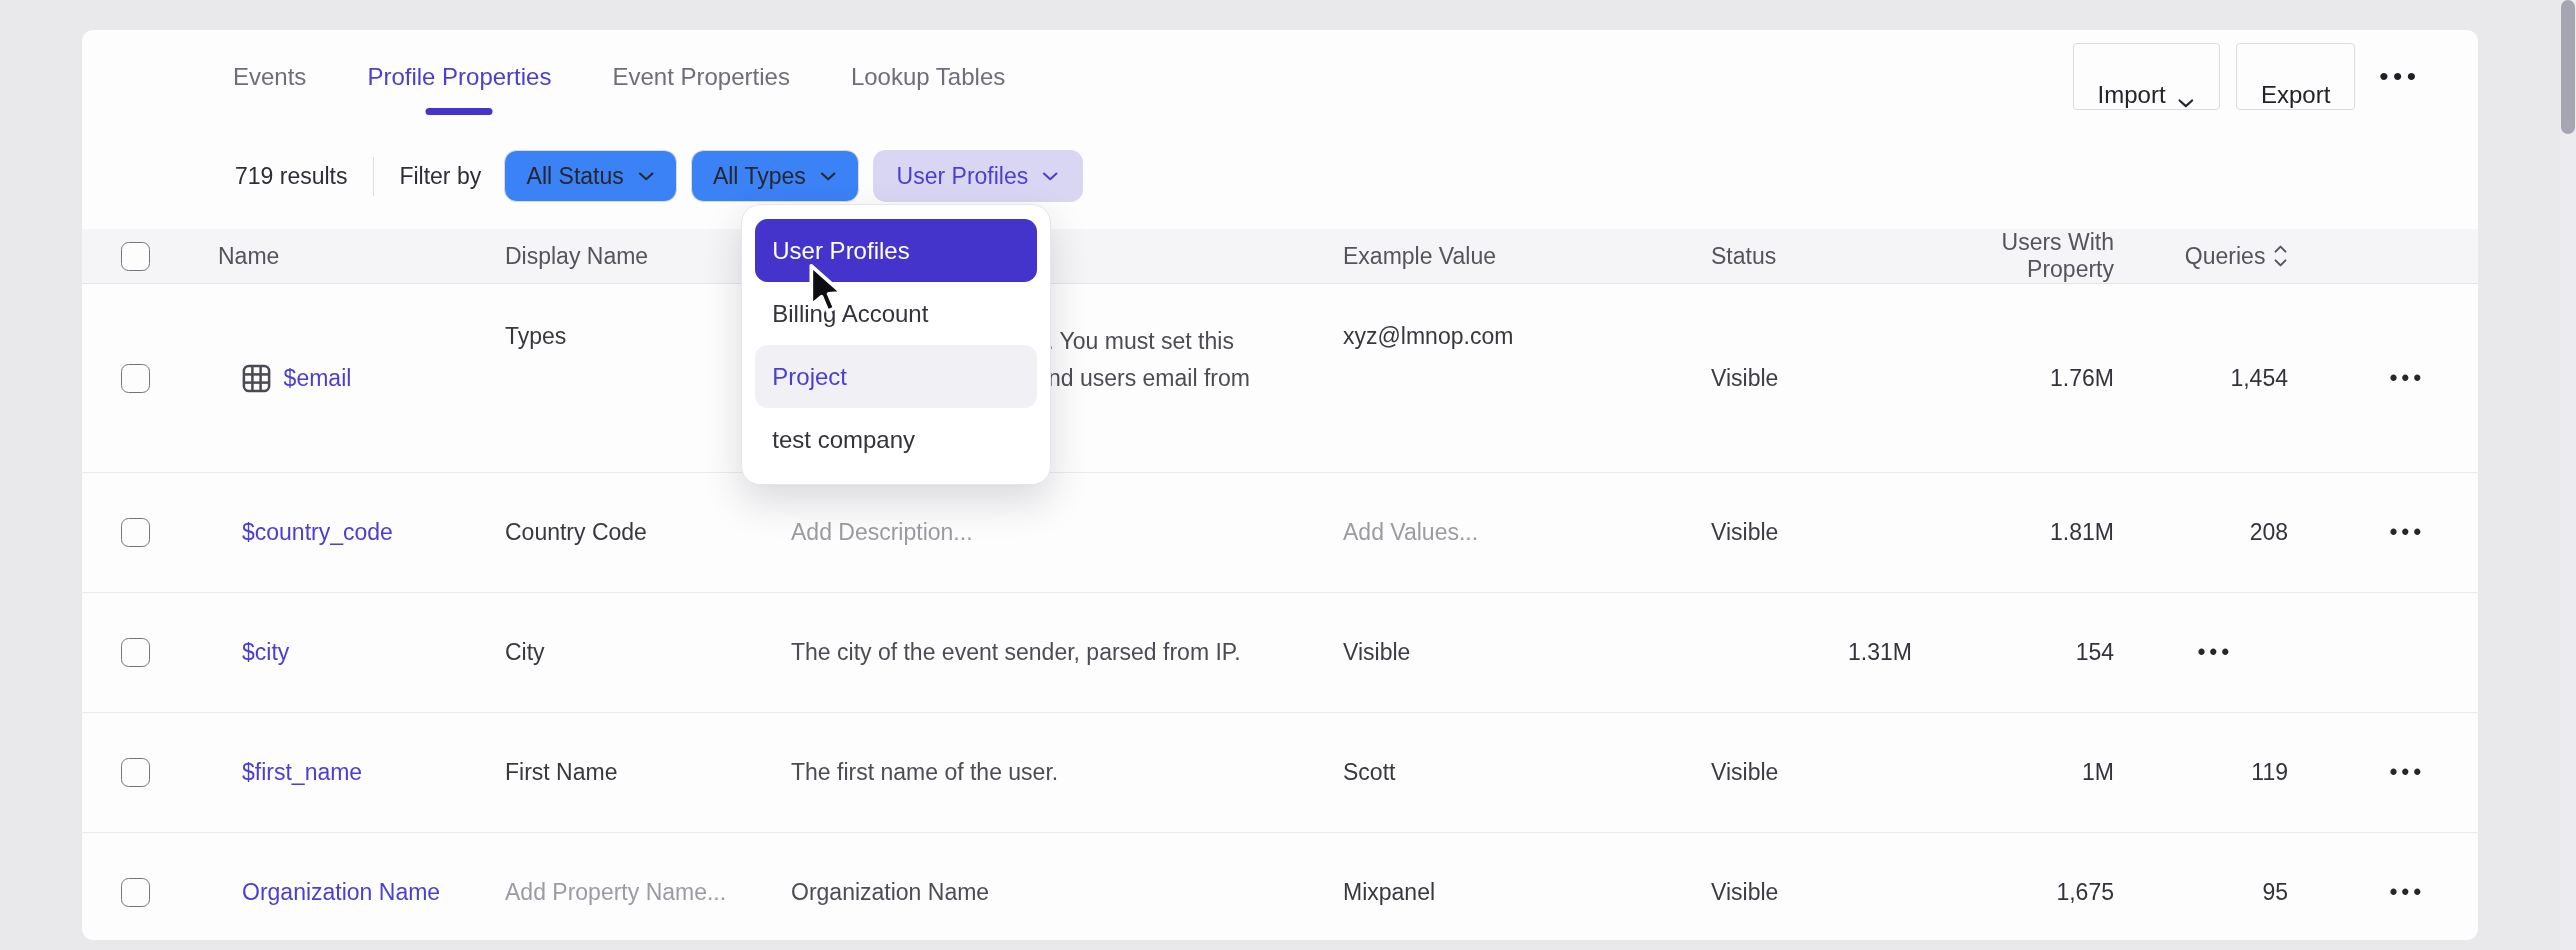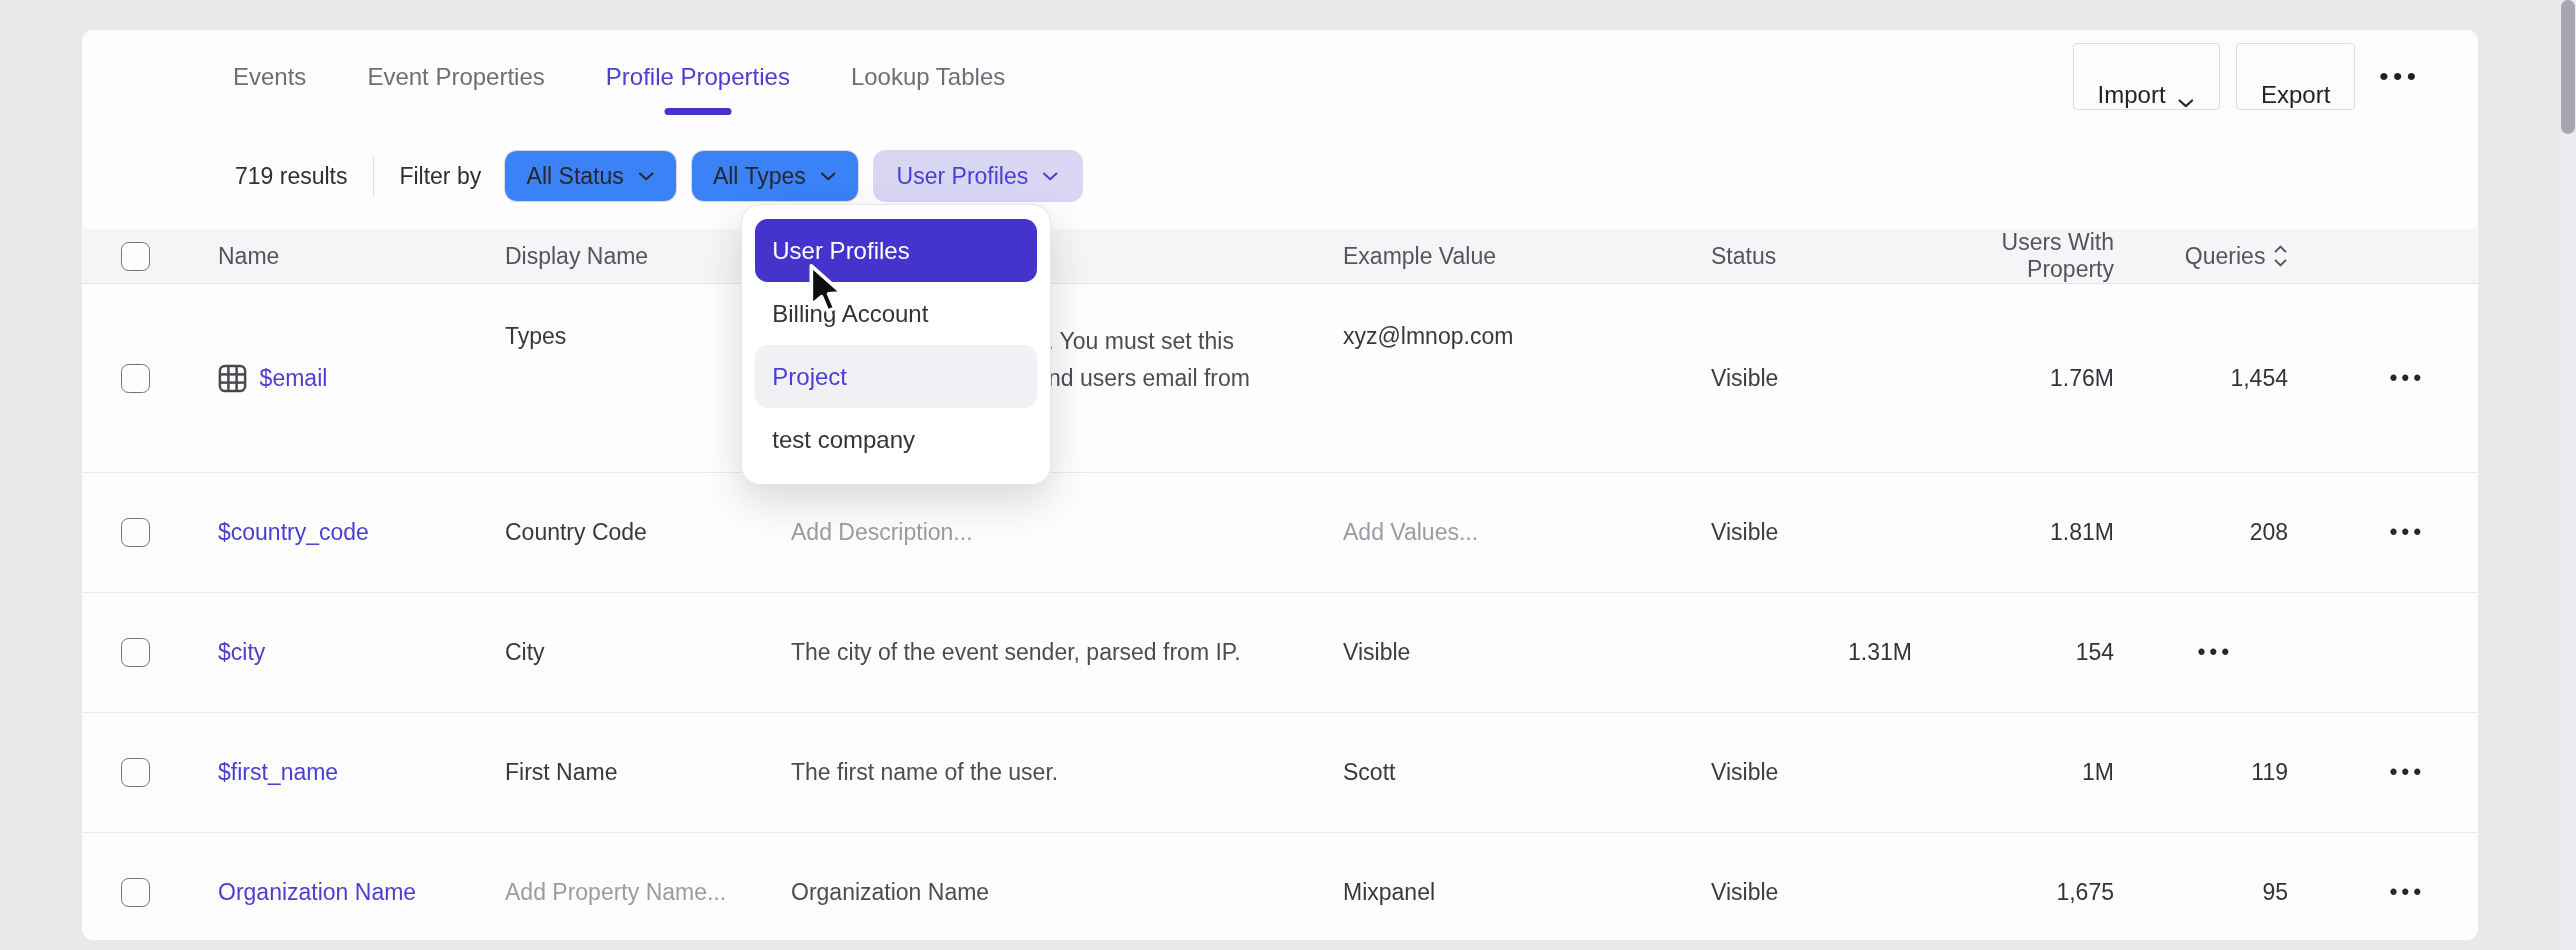--- a/index.html
+++ b/index.html
@@ -42,21 +42,21 @@
   
   .trow { display:grid; grid-template-columns:136px 287px 286px 552px 368px 201px 202px 174px 192px;
           align-items:center; border-bottom:1.3px solid #eae9ed; }
   .thead { height:55px; background:#f5f4f6; border-bottom:1.3px solid #e5e4e8;
            font-size:23px; color:#54545d; }
   .r  { height:120px; }
   .r0 { height:189px; }
   .c-check { padding-left:39px; }
   .checkbox { width:29px; height:29px; border:1.9px solid #74747f; border-radius:7.6px;
               background:#fdfdfd; cursor:pointer; }
-  .c-name { font-size:23px; color:#4b3ed2; display:flex; align-items:center; gap:12.6px; cursor:pointer; }
+  .c-name { font-size:23px; color:#4b3ed2; display:flex; align-items:center; gap:12.6px; cursor:pointer;margin-left:24px; }
   .c-display, .c-example { font-size:23px; color:#38383f; }
   .c-desc { font-size:23px; color:#4c4c54; line-height:37px; white-space:pre-line; padding-right:38px; }
   .placeholder { color:#9b9ba3; }
   .c-status { font-size:23px; color:#3c3c44; cursor:pointer; }
   .c-users, .c-queries { font-size:23px; color:#33333b; text-align:right; }
   .c-actions { text-align:right; padding-right:55px; font-size:23px; letter-spacing:3.8px;
                color:#26262c; cursor:pointer; white-space:nowrap; }
   .top { align-self:start; padding-top:39px; }
   .h-users { text-align:right; }
   .h-queries { display:flex; justify-content:flex-end; align-items:center; gap:7.6px; }
@@ -81,25 +81,25 @@
 <body>
 
 <div class="page">
 
   <div class="card">
 
     <div class="tabs-row">
       <div class="tab">
         <span>Events</span>
       </div>
+      <div class="tab active">
+        <span>Profile Properties</span>
+      </div>
       <div class="tab">
         <span>Event Properties</span>
-      </div>
-      <div class="tab active">
-        <span>Profile Properties</span>
       </div>
       <div class="tab">
         <span>Lookup Tables</span>
       </div>
 
       <div class="toolbar">
         <div class="btn">
           <span>Import</span>
           <span>
             <svg width="17.7" height="11.3" viewBox="0 0 28 18">

